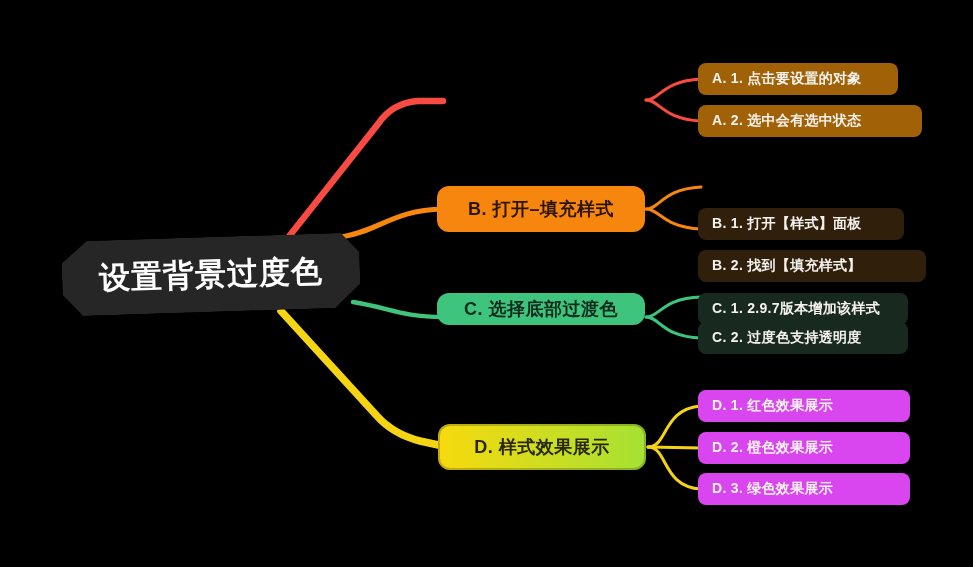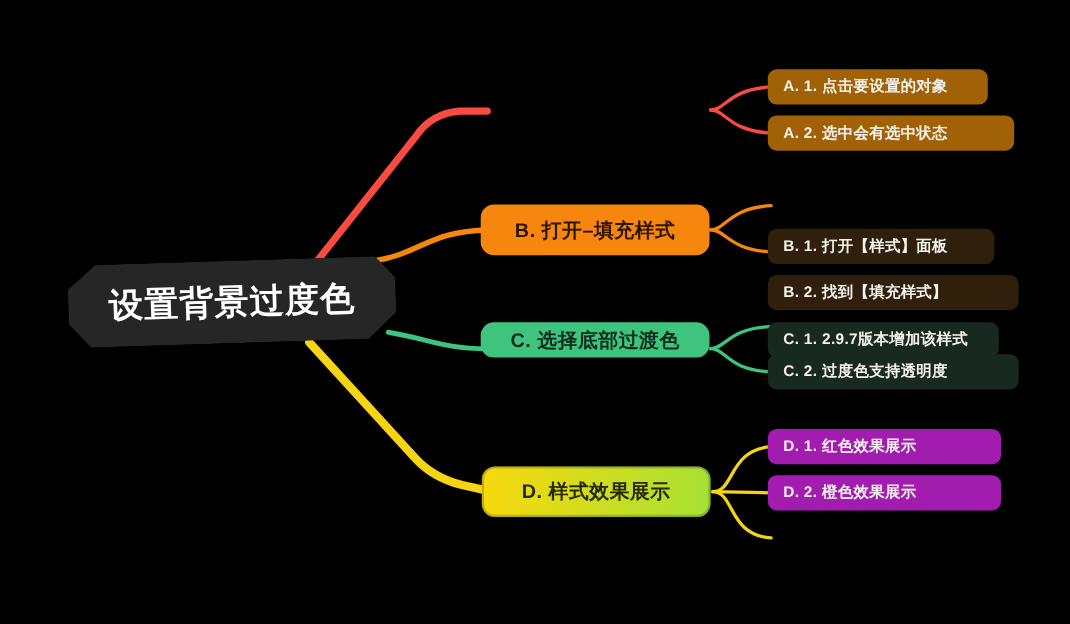--- a/index.html
+++ b/index.html
@@ -25,27 +25,27 @@
   .branch-b{left:437px;top:186px;height:46px;background:#f7860e;color:#2b1500;}
   .branch-c{left:437px;top:293px;height:32px;background:#3ec47d;color:#0e2c1d;}
   .branch-d{left:438px;top:424px;height:46px;background:linear-gradient(90deg,#f8d90e 0%,#a6e133 100%);
             color:#2a2800;box-shadow:inset 0 0 0 2px rgba(40,38,0,0.25);text-align:right;}
 
   
   .sub-node{height:32px;border-radius:8px;color:#f5f2ee;font-size:14px;font-weight:600;padding:0 14px;letter-spacing:0.3px;}
   .sub-a{background:#a16207;}
   .sub-b{background:#30200b;margin-top:37px;}
   .sub-c{background:#182a20;}
-  .sub-d{background:#a21caf;}
+  .sub-d{background:#d946ef;}
   .sa1{left:698px;top:63px;width:200px;}
   .sa2{left:698px;top:105px;width:224px;}
   .sb1{left:698px;top:171px;width:206px;}
   .sb2{left:698px;top:213px;width:228px;text-align:right;}
   .sc1{left:698px;top:281px;width:210px;margin-top:12px;}
-  .sc2{left:698px;top:322px;width:228px;}
+  .sc2{left:698px;top:322px;width:210px;}
   .sd1{left:698px;top:390px;width:212px;}
   .sd2{left:698px;top:432px;width:212px;}
   .sd3{left:698px;top:473px;width:212px;}
 </style>
 </head>
 <body>
 
 <div id="canvas">
 
   <svg id="connector-layer" viewBox="0 0 973 567" fill="none" xmlns="http://www.w3.org/2000/svg">
@@ -75,14 +75,15 @@
   <div class="node sub-node sub-b sb1">B. 1. 打开【样式】面板</div>
   <div class="node sub-node sub-b sb2">B. 2. 找到【填充样式】</div>
 
   <div class="node branch-node branch-c">C. 选择底部过渡色</div>
   <div class="node sub-node sub-c sc1">C. 1. 2.9.7版本增加该样式</div>
   <div class="node sub-node sub-c sc2">C. 2. 过度色支持透明度</div>
 
   <div class="node branch-node branch-d">D. 样式效果展示</div>
   <div class="node sub-node sub-d sd1">D. 1. 红色效果展示</div>
   <div class="node sub-node sub-d sd2">D. 2. 橙色效果展示</div>
+  <div class="node sub-node sub-d sd3">D. 3. 绿色效果展示</div>
 
 </div>
 
 </body></html>

